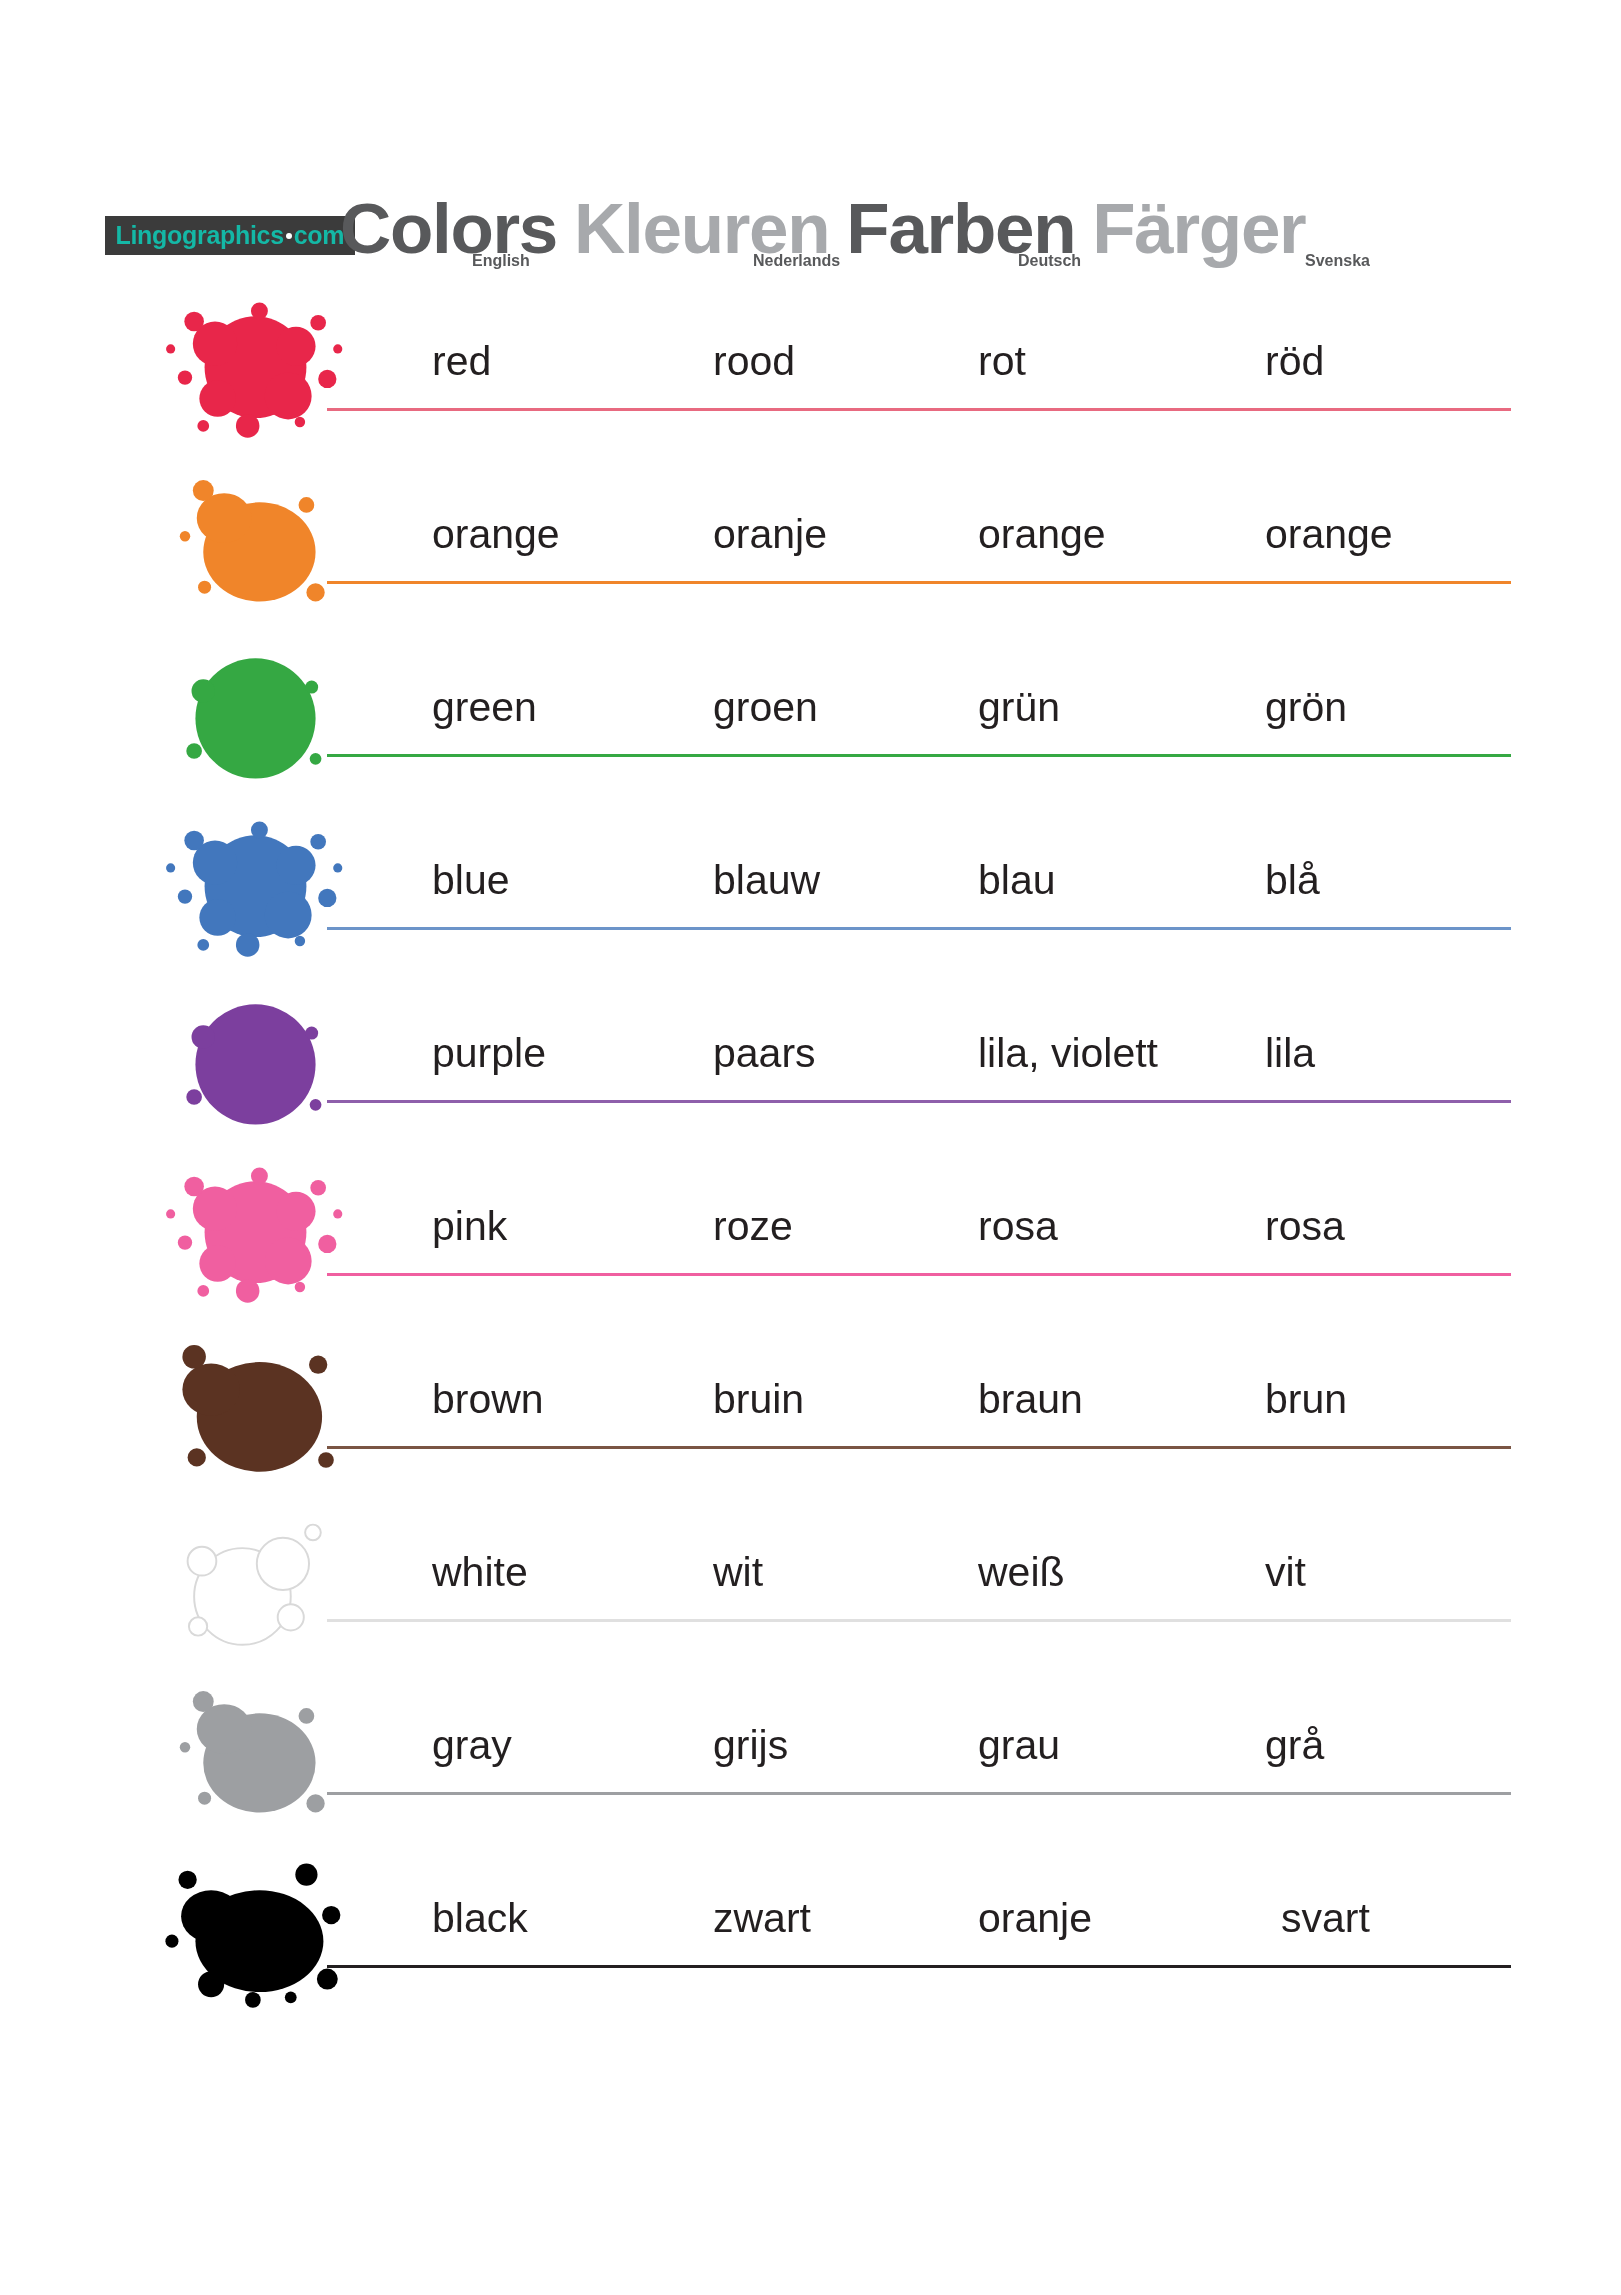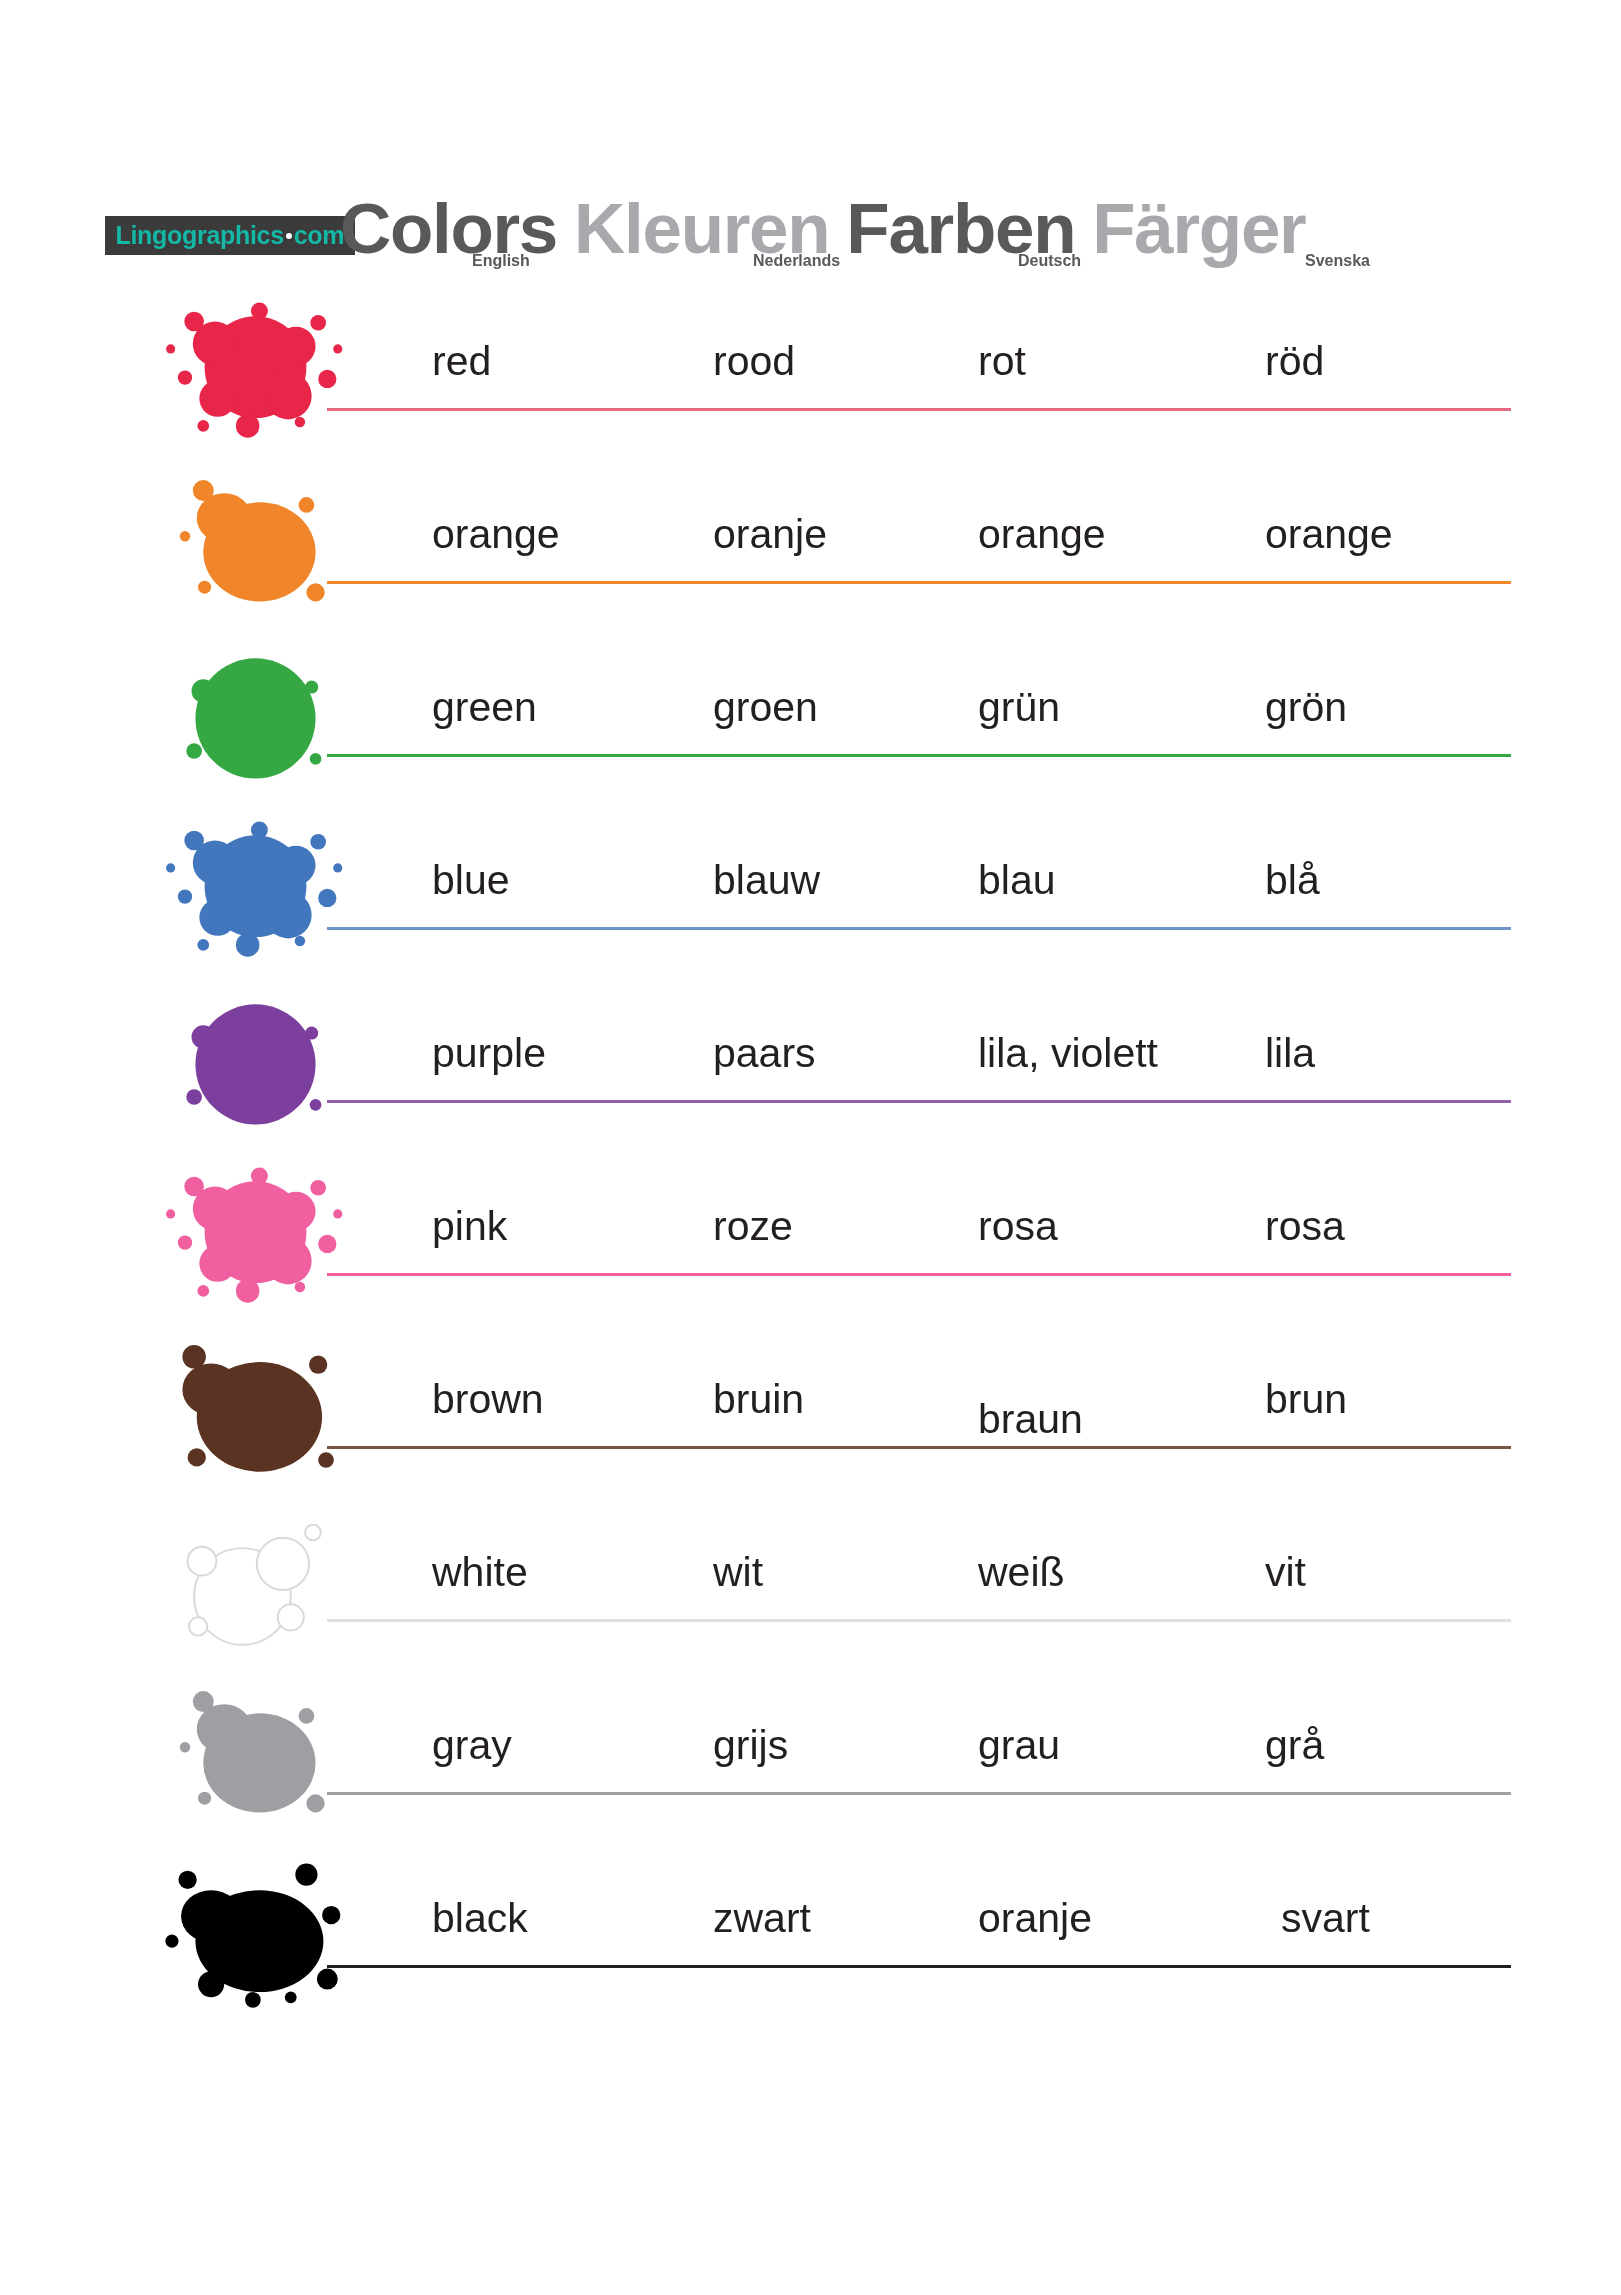--- a/index.html
+++ b/index.html
@@ -295,21 +295,21 @@
       <ellipse cx="122" cy="108" rx="44" ry="40"></ellipse>
       <circle cx="96" cy="58" r="18"></circle>
       <circle cx="286" cy="70" r="14"></circle>
       <circle cx="298" cy="216" r="12"></circle>
       <circle cx="100" cy="212" r="14"></circle>
             </g>
           </svg>
         </div>
         <div class="word" style="left: 432px; top: 60px;">brown</div>
         <div class="word" style="left: 713px; top: 60px;">bruin</div>
-        <div class="word" style="left: 978px; top: 60px; margin-top: 20px;">braun</div>
+        <div class="word" style="left: 978px; top: 60px;">braun</div>
         <div class="word" style="left: 1265px; top: 60px;">brun</div>
         <div class="rule" style="background: rgb(122, 85, 68);"></div>
       </div>
       <div class="row">
         <div class="blot">
           <svg viewBox="0 0 380 265" xmlns="http://www.w3.org/2000/svg">
             <g fill="#ffffff" stroke="#d9d9d9" stroke-width="3">
       <circle cx="170" cy="160" r="74"></circle>
       <circle cx="232" cy="110" r="40"></circle>
       <circle cx="108" cy="106" r="22"></circle>

